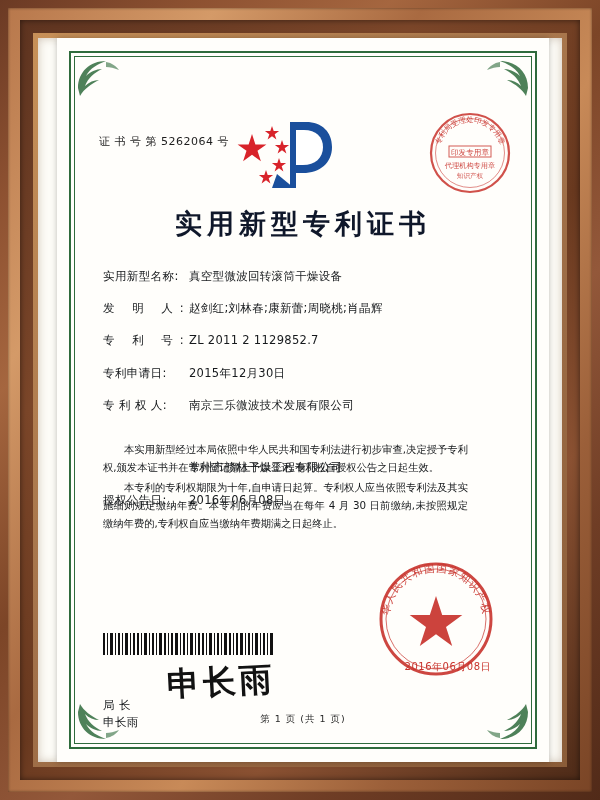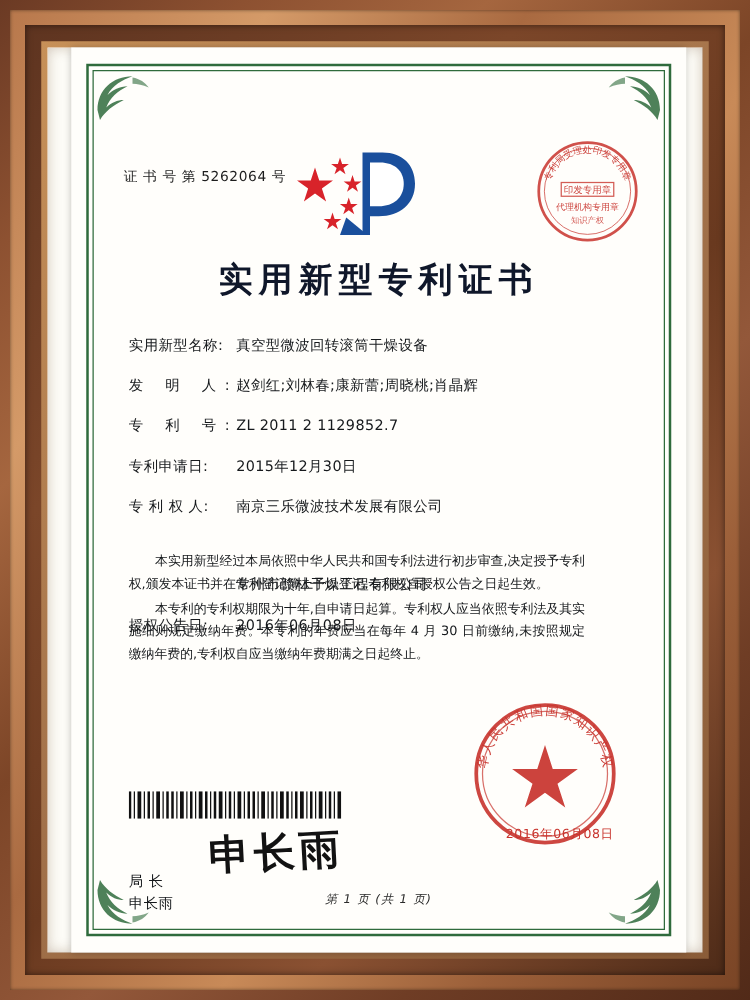--- a/index.html
+++ b/index.html
@@ -198,21 +198,20 @@
     letter-spacing: 0.5px;
   }
 
   .page-footer {
     position: absolute;
     left: 0; right: 0; bottom: 36px;
     text-align: center;
     font-size: 9.5px;
     color: #2a2a2a;
     letter-spacing: 1px;
-    font-style: italic;
   }
 </style>
 </head>
 <body>
 
 <div class="frame-outer">
   <div class="frame-bevel-1"></div>
   <div class="frame-bevel-2"></div>
   <div class="frame-inner-line"></div>
   <div class="mat"></div>

